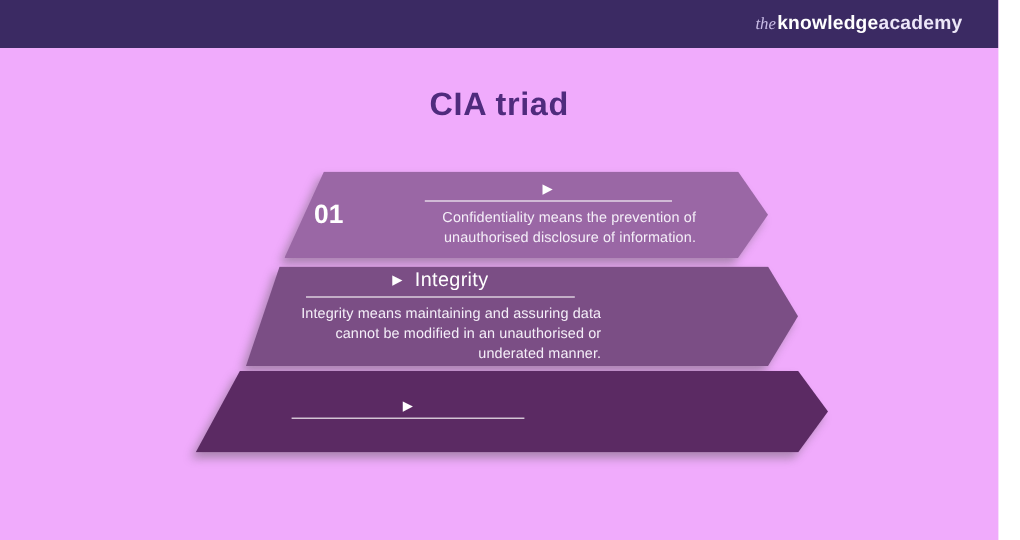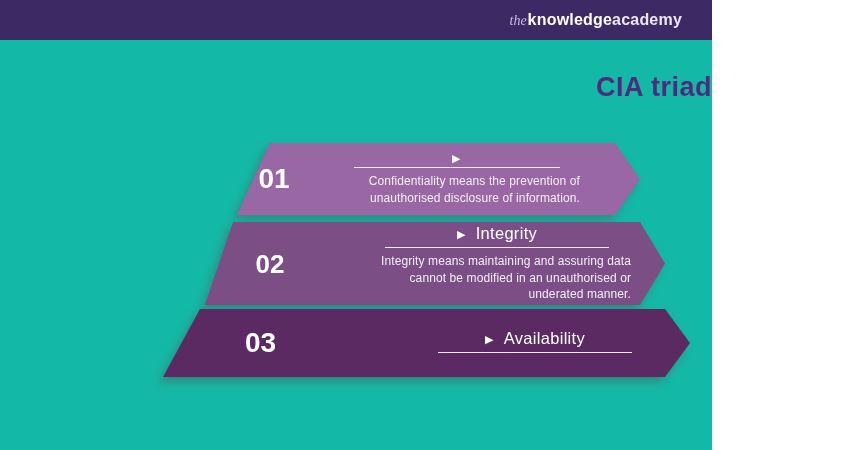--- a/index.html
+++ b/index.html
@@ -1,23 +1,23 @@
 <!DOCTYPE html>
 <html><head>
 <meta charset="utf-8">
 <style>
   * { box-sizing: border-box; }
   html, body { margin: 0; padding: 0; background: #ffffff; }
   body { font-family: "Liberation Sans", sans-serif; }
 
   .canvas {
     position: relative;
-    width: 712px;
+    width: 832px;
     height: 450px;
-    background: #14b8a6;
+    background: #f0abfc;
     overflow: hidden;
   }
 
   
   .topbar {
     position: absolute;
     top: 0; left: 0; right: 0;
     height: 40px;
     background: #3b2a63;
     display: flex;
@@ -35,21 +35,21 @@
   }
   .logo-knowledge { font-size: 16px; font-weight: 700; color: #ffffff; letter-spacing: 0.2px; }
   .logo-academy  { font-size: 16px; font-weight: 700; color: #ece6f8; letter-spacing: 0.2px; }
 
   
   .title {
     position: absolute;
     top: 72px; left: 0;
     width: 100%;
     margin: 0;
-    text-align: right;
+    text-align: center;
     font-size: 27px;
     font-weight: 700;
     letter-spacing: 0.5px;
     color: #4f2b7d;
   }
 
   
   .layer-wrap {
     position: absolute;
     filter: drop-shadow(-4px 5px 4px rgba(85, 85, 85, 0.45));
@@ -68,21 +68,21 @@
   .l1 { clip-path: polygon(33px 0, calc(100% - 25px) 0, 100% 50%, calc(100% - 25px) 100%, 0 100%); }
   .l2 { clip-path: polygon(28px 0, calc(100% - 25px) 0, 100% 50%, calc(100% - 25px) 100%, 0 100%); }
   .l3 { clip-path: polygon(37px 0, calc(100% - 25px) 0, 100% 50%, calc(100% - 25px) 100%, 0 100%); }
 
   .num {
     font-weight: 700;
     text-align: center;
     flex: 0 0 auto;
     line-height: 1;
   }
-  .l1 .num { width: 74px;  font-size: 28px; }
+  .l1 .num { width: 74px;  font-size: 22px; }
   .l2 .num { width: 130px; font-size: 26px; }
   .l3 .num { width: 195px; font-size: 28px; }
 
   .content { flex: 0 0 auto; }
   .l1 .content { padding-left: 22px; width: 269px; }
   .l2 .content { padding-left: 28px; width: 296px; }
   .l3 .content { padding-left: 42px; width: 312px; }
 
   .head {
     display: flex;
@@ -135,38 +135,35 @@
           <span class="tri">▶</span>
         </div>
         <div class="rule"></div>
         <p class="desc">Confidentiality means the prevention of unauthorised disclosure of information.</p>
       </div>
     </div>
   </div>
 
   <div class="layer-wrap lw2">
     <div class="layer l2" style="background-color: rgb(123, 78, 133);">
-      <div class="num">02</div>
       <div class="content">
         <div class="head">
           <span class="tri">▶</span>
           <span>Integrity</span>
         </div>
         <div class="rule"></div>
         <p class="desc">Integrity means maintaining and assuring data cannot be modified in an unauthorised or underated manner.</p>
       </div>
     </div>
   </div>
 
   <div class="layer-wrap lw3">
     <div class="layer l3" style="background-color: rgb(91, 42, 99);">
-      <div class="num">03</div>
       <div class="content">
         <div class="head">
           <span class="tri">▶</span>
-          <span>Availability</span>
         </div>
         <div class="rule"></div>
       </div>
     </div>
   </div>
 
 </div>
 
 </body></html>

